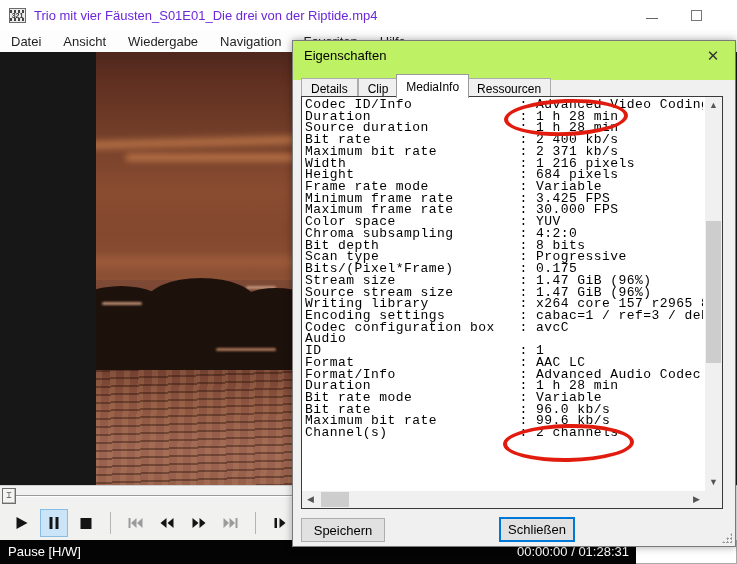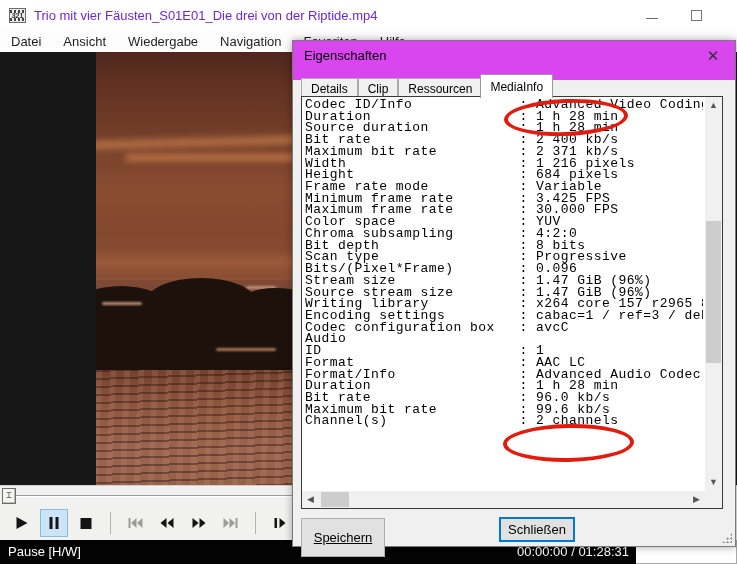--- a/index.html
+++ b/index.html
@@ -60,21 +60,21 @@
   .tb-sep { width:1px; height:22px; background:#b5b5b5; margin:0 8px; }
 
   
   .statusbar { position:absolute; left:0; top:540px; width:636px; height:24px; background:#040404; color:#fff; z-index:2; }
   .status-left { position:absolute; left:8px; top:4px; font-size:13px; }
   .status-right { position:absolute; right:7px; top:4px; font-size:13px; }
 
   
   .dialog { position:absolute; left:292px; top:40px; width:444px; height:507px; background:#f0f0f0;
             border:1px solid #7a7a7a; box-shadow:0 0 8px rgba(0,0,0,.35); z-index:5; }
-  .dlg-title { position:absolute; left:0; top:0; width:100%; height:39px; background:#d946ef; }
+  .dlg-title { position:absolute; left:0; top:0; width:100%; height:39px; background:#bef264; }
   .dlg-title-text { position:absolute; left:11px; top:7px; font-size:13px; color:#000; }
   .dlg-close { position:absolute; right:10px; top:4px; width:24px; height:22px; display:flex; align-items:center; justify-content:center;
                font-size:15px; color:#333; }
   .tabs { position:absolute; left:8px; top:35px; height:22px; display:flex; align-items:flex-end; }
   .tab { font-size:12px; color:#000; padding:3px 9px 3px; background:#f0f0f0; border:1px solid #acacac; border-bottom:none; margin-right:0; height:20px; }
   .tab.active { background:#fff; height:24px; padding-top:5px; position:relative; z-index:2; margin:0 -2px; border-color:#9a9a9a; }
 
   .mi-box { position:absolute; left:8px; top:55px; width:422px; height:413px; background:#fff; border:1px solid #3a3a3a; overflow:hidden; }
   .mi-text { position:absolute; left:3px; top:2px; right:19px; bottom:17px; overflow:hidden; }
   .mi-line { white-space:pre; font-family:"Liberation Mono",monospace; font-size:13px; line-height:11.72px; letter-spacing:.45px; color:#000; }
@@ -84,21 +84,21 @@
   .vscroll .up { top:0; } .vscroll .down { bottom:0; }
   .vthumb { position:absolute; left:1px; width:15px; background:#cdcdcd; }
   .hscroll { position:absolute; left:0; bottom:0; right:17px; height:17px; background:#f0f0f0; }
   .hscroll .arrow { position:absolute; top:0; width:17px; height:17px; color:#555; font-size:9px; line-height:17px; text-align:center; }
   .hscroll .left { left:0; } .hscroll .right { right:0; }
   .hthumb { position:absolute; top:1px; height:15px; background:#cdcdcd; }
   .scroll-corner { position:absolute; right:0; bottom:0; width:17px; height:17px; background:#f0f0f0; }
 
   .dlg-btn { position:absolute; font-size:13px; color:#000; background:#e1e1e1; border:1px solid #adadad;
              display:flex; align-items:center; justify-content:center; }
-  .btn-save { left:8px; top:477px; width:84px; height:39px;text-decoration:underline; }
+  .btn-save { left:8px; top:477px; width:84px; height:24px; }
   .btn-close { left:206px; top:476px; width:76px; height:25px; border:1px solid #0078d7; box-shadow:inset 0 0 0 1px #0078d7; background:#e1e1e1; }
   .resize-grip { position:absolute; right:3px; bottom:3px; width:10px; height:10px;
              background:radial-gradient(circle at 1.5px 1.5px,#9a9a9a 1px,transparent 1.2px);
              background-size:4px 4px; clip-path:polygon(100% 0,100% 100%,0 100%); }
 
   
   .red-ellipse { position:absolute; border:4px solid #e11c0e; border-radius:50%; z-index:10; pointer-events:none; }
   .re1 { left:504px; top:99px; width:124px; height:37px; transform:rotate(-2deg); }
   .re2 { left:503px; top:424px; width:131px; height:38px; transform:rotate(-1deg); }
 </style>
@@ -223,52 +223,53 @@
 </div>
 
 <div class="dialog">
   <div class="dlg-title">
     <div class="dlg-title-text">Eigenschaften</div>
     <div class="dlg-close">✕</div>
   </div>
   <div class="tabs" id="dialog-tabs">
       <div class="tab">Details</div>
       <div class="tab">Clip</div>
+      <div class="tab active">MediaInfo</div>
       <div class="tab">Ressourcen</div>
-      <div class="tab active">MediaInfo</div>
     </div>
 
   <div class="mi-box">
     <div class="mi-text" id="mi-text">
         <div class="mi-line">Codec ID/Info             : Advanced Video Coding</div>
         <div class="mi-line">Duration                  : 1 h 28 min</div>
         <div class="mi-line">Source duration           : 1 h 28 min</div>
         <div class="mi-line">Bit rate                  : 2 400 kb/s</div>
         <div class="mi-line">Maximum bit rate          : 2 371 kb/s</div>
         <div class="mi-line">Width                     : 1 216 pixels</div>
         <div class="mi-line">Height                    : 684 pixels</div>
         <div class="mi-line">Frame rate mode           : Variable</div>
         <div class="mi-line">Minimum frame rate        : 3.425 FPS</div>
         <div class="mi-line">Maximum frame rate        : 30.000 FPS</div>
         <div class="mi-line">Color space               : YUV</div>
         <div class="mi-line">Chroma subsampling        : 4:2:0</div>
         <div class="mi-line">Bit depth                 : 8 bits</div>
         <div class="mi-line">Scan type                 : Progressive</div>
-        <div class="mi-line">Bits/(Pixel*Frame)        : 0.096</div>
+        <div class="mi-line">Bits/(Pixel*Frame)        : 0.175</div>
         <div class="mi-line">Stream size               : 1.47 GiB (96%)</div>
         <div class="mi-line">Source stream size        : 1.47 GiB (96%)</div>
         <div class="mi-line">Writing library           : x264 core 157 r2965 861ce</div>
         <div class="mi-line">Encoding settings         : cabac=1 / ref=3 / deblock</div>
         <div class="mi-line">Codec configuration box   : avcC</div>
         <div class="mi-line"></div>
         <div class="mi-line">Audio</div>
         <div class="mi-line">ID                        : 1</div>
         <div class="mi-line">Format                    : AAC LC</div>
         <div class="mi-line">Format/Info               : Advanced Audio Codec Low</div>
         <div class="mi-line">Duration                  : 1 h 28 min</div>
+        <div class="mi-line">Bit rate mode             : Variable</div>
         <div class="mi-line">Bit rate                  : 96.0 kb/s</div>
         <div class="mi-line">Maximum bit rate          : 99.6 kb/s</div>
         <div class="mi-line">Channel(s)                : 2 channels</div>
       </div>
     <div class="vscroll">
       <div class="arrow up">▲</div>
       <div class="vthumb" style="top:124px;height:142px;"></div>
       <div class="arrow down">▼</div>
     </div>
     <div class="hscroll">

